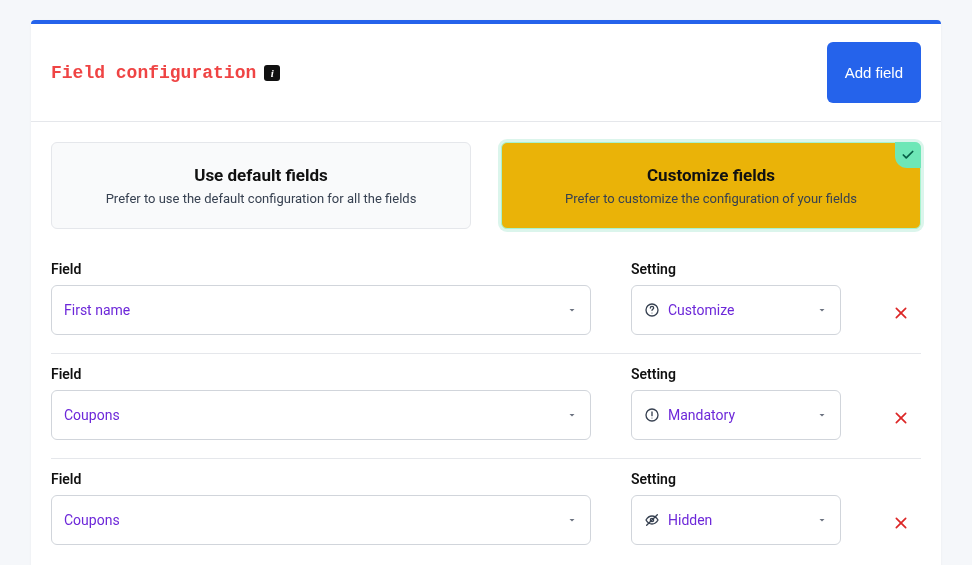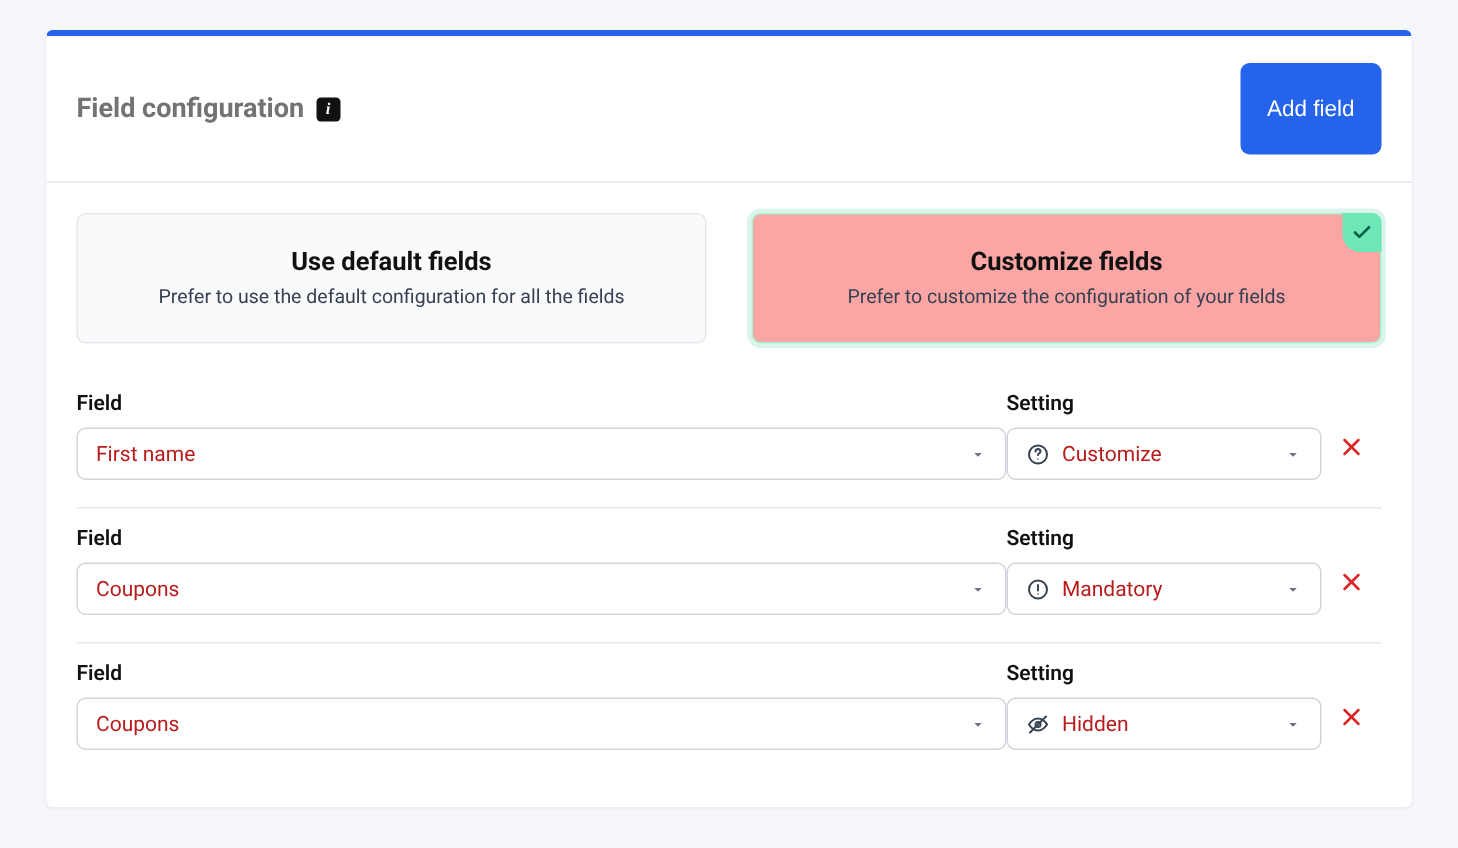--- a/index.html
+++ b/index.html
@@ -25,21 +25,22 @@
       border-bottom: 1px solid #e5e7eb;
     }
     .header-title {
       display: flex;
       align-items: center;
       gap: 8px;
     }
     .header-title h2 {
       font-size: 18px;
       font-weight: 700;
-      color: #737373;
+      color: #ef4444;
+      font-family: Liberation Mono, monospace;
     }
     .info-icon {
       width: 16px;
       height: 16px;
       background: #111;
       color: #fff;
       border-radius: 3px;
       display: flex;
       align-items: center;
       justify-content: center;
@@ -70,21 +71,21 @@
       flex: 1;
       background: #f9fafb;
       border: 1px solid #e5e7eb;
       border-radius: 6px;
       padding: 22px 16px;
       text-align: center;
       cursor: pointer;
       position: relative;
     }
     .mode-card.selected {
-      background: #fca5a5;
+      background: #eab308;
       border: 1px solid #a7f3d0;
       box-shadow: 0 0 0 3px rgba(16,185,129,0.15);
     }
     .mode-card h3 {
       font-size: 17px;
       font-weight: 700;
       color: #111;
       margin-bottom: 6px;
     }
     .mode-card p {
@@ -102,20 +103,21 @@
       border-top-right-radius: 6px;
       display: flex;
       align-items: center;
       justify-content: center;
     }
     .check-badge svg { width: 14px; height: 14px; }
     .rows { }
     .row {
       display: flex;
       align-items: flex-end;
+      gap: 40px;
       padding: 12px 0 18px 0;
       border-bottom: 1px solid #e5e7eb;
     }
     .row:last-child { border-bottom: none; }
     .col-field { flex: 1; }
     .col-setting { width: 210px; }
     .col-action {
       width: 40px;
       display: flex;
       align-items: center;
@@ -124,31 +126,31 @@
     }
     .label {
       font-size: 14px;
       font-weight: 600;
       color: #111;
       margin-bottom: 8px;
       display: block;
     }
     .select {
       width: 100%;
-      height: 35px;
+      height: 50px;
       border: 1px solid #d1d5db;
       border-radius: 6px;
       padding: 0 12px;
       display: flex;
       align-items: center;
       justify-content: space-between;
       cursor: pointer;
       background: #fff;
       font-size: 14px;
-      color: #b91c1c;
+      color: #6d28d9;
     }
     .select-left {
       display: flex;
       align-items: center;
       gap: 8px;
     }
     .select-left svg { width: 16px; height: 16px; }
     .chev { width: 12px; height: 12px; }
     .delete-btn {
       background: none;

